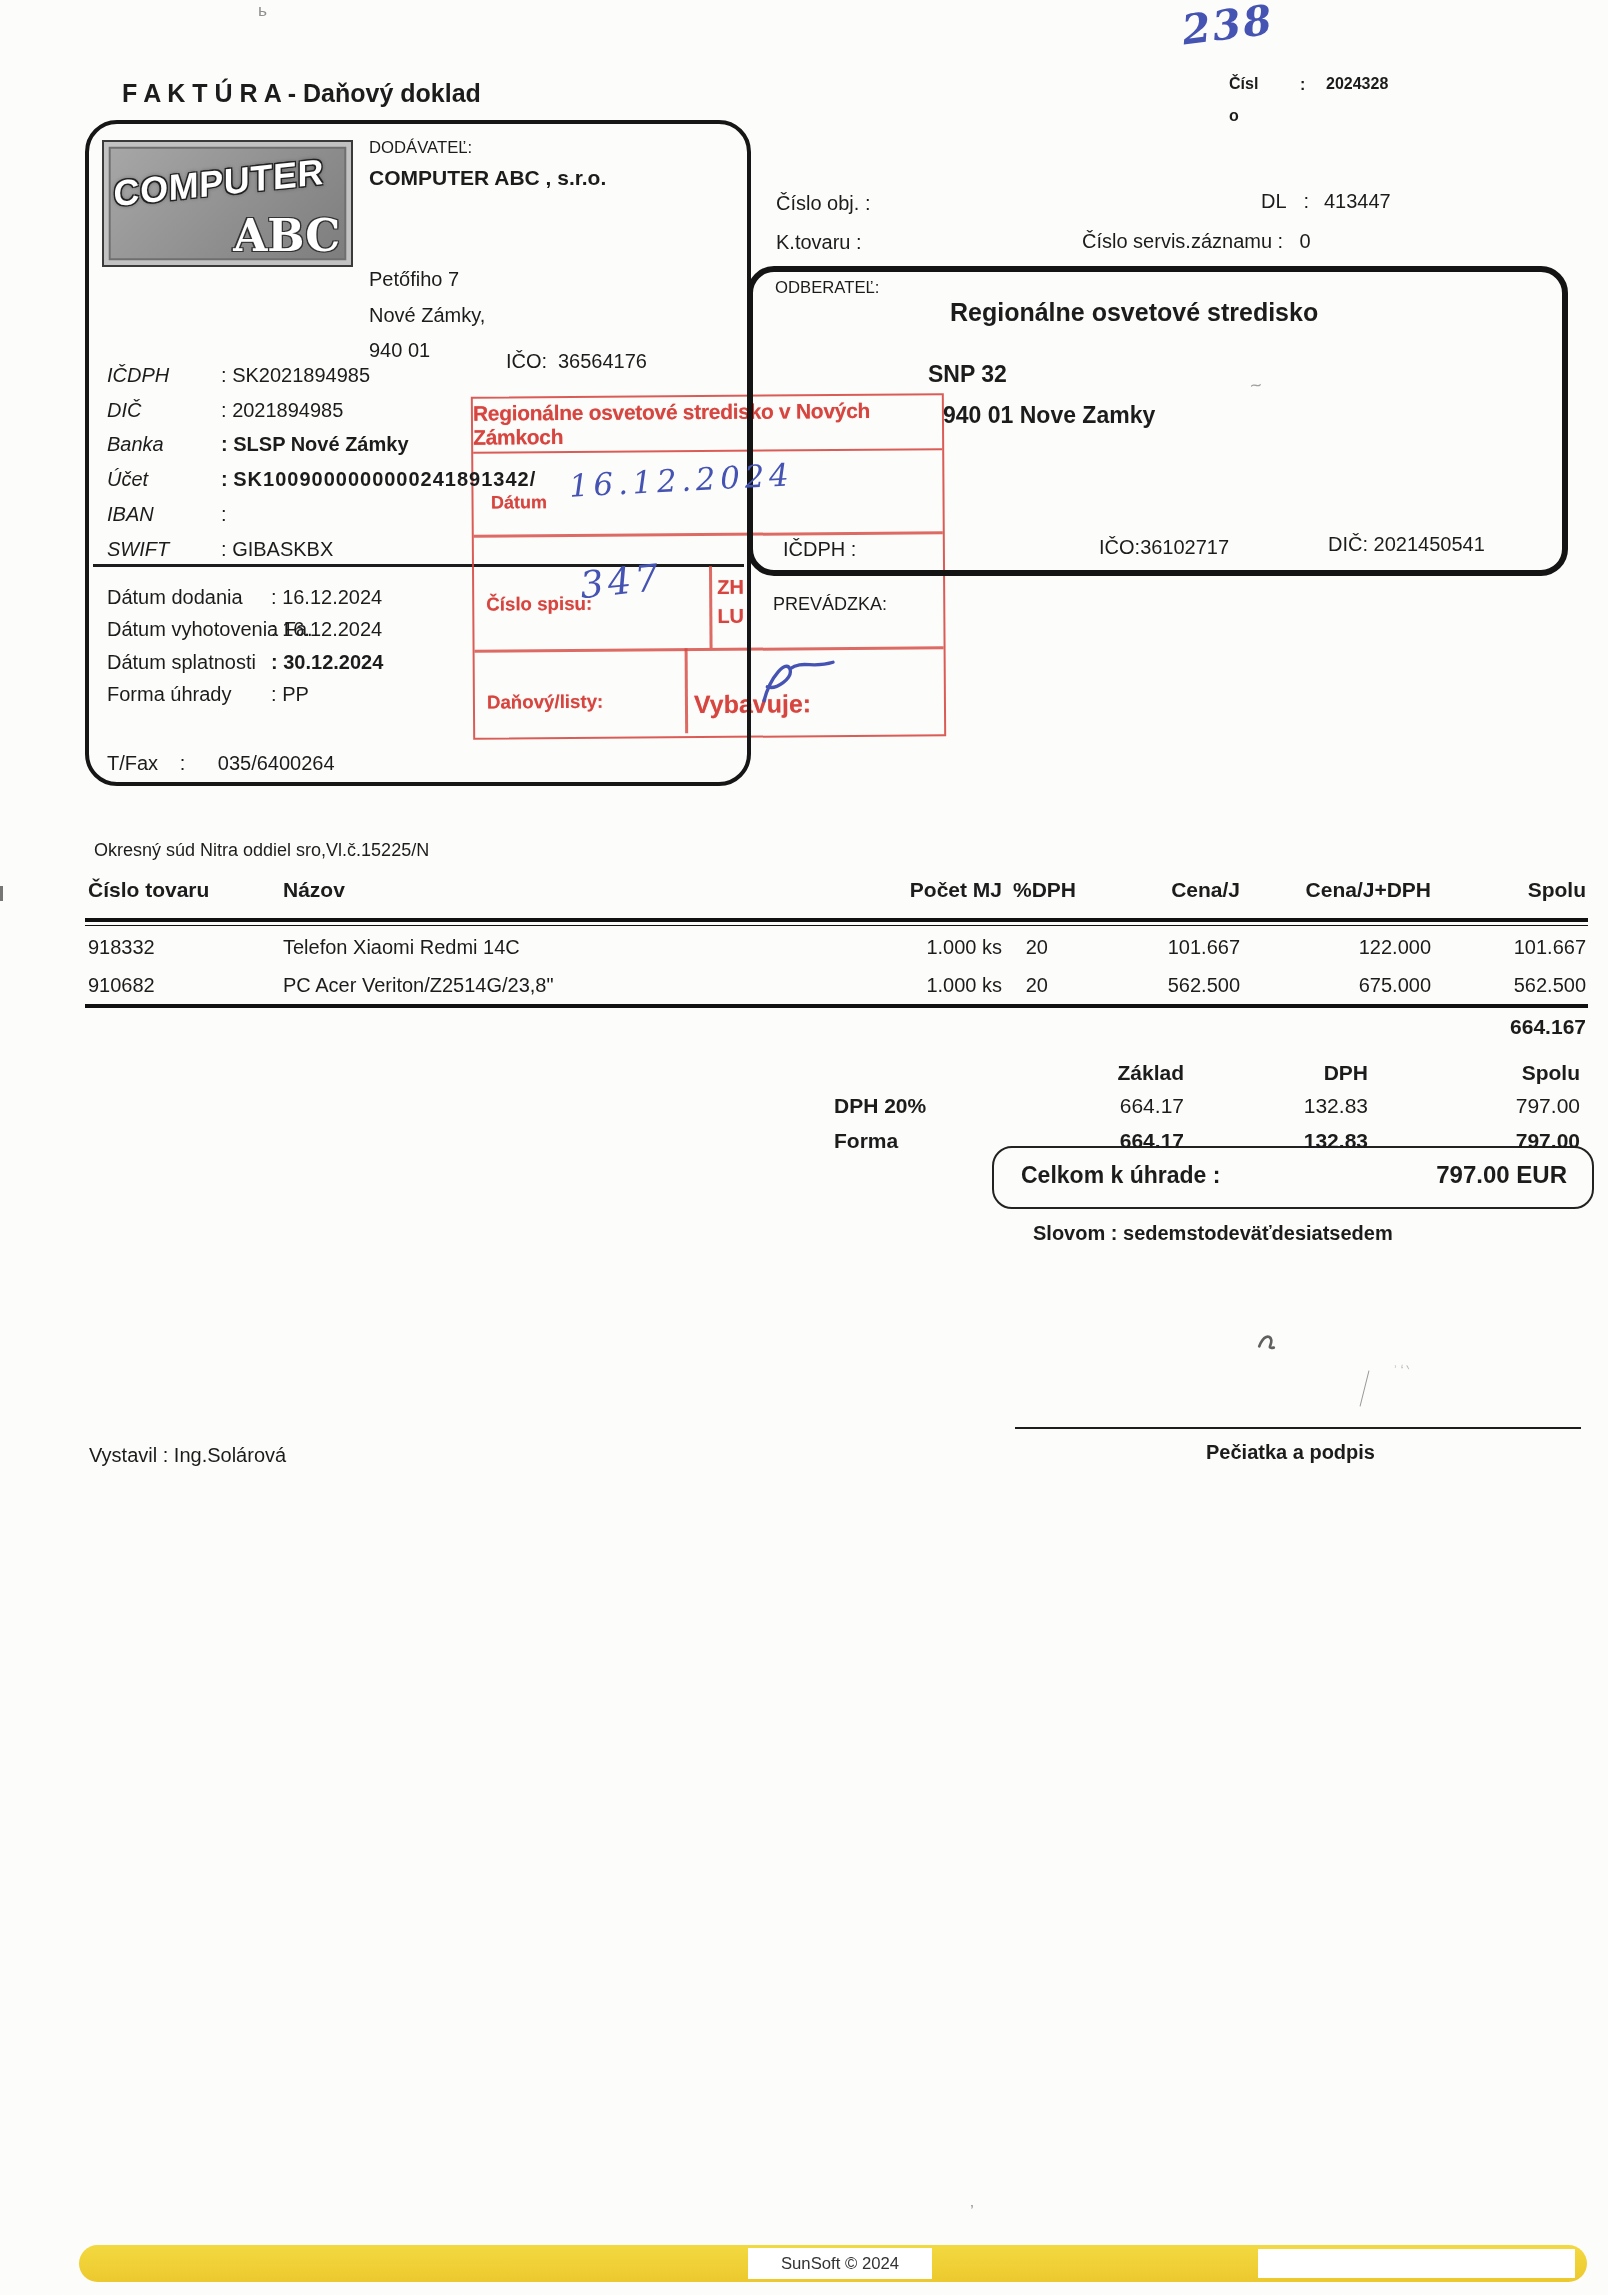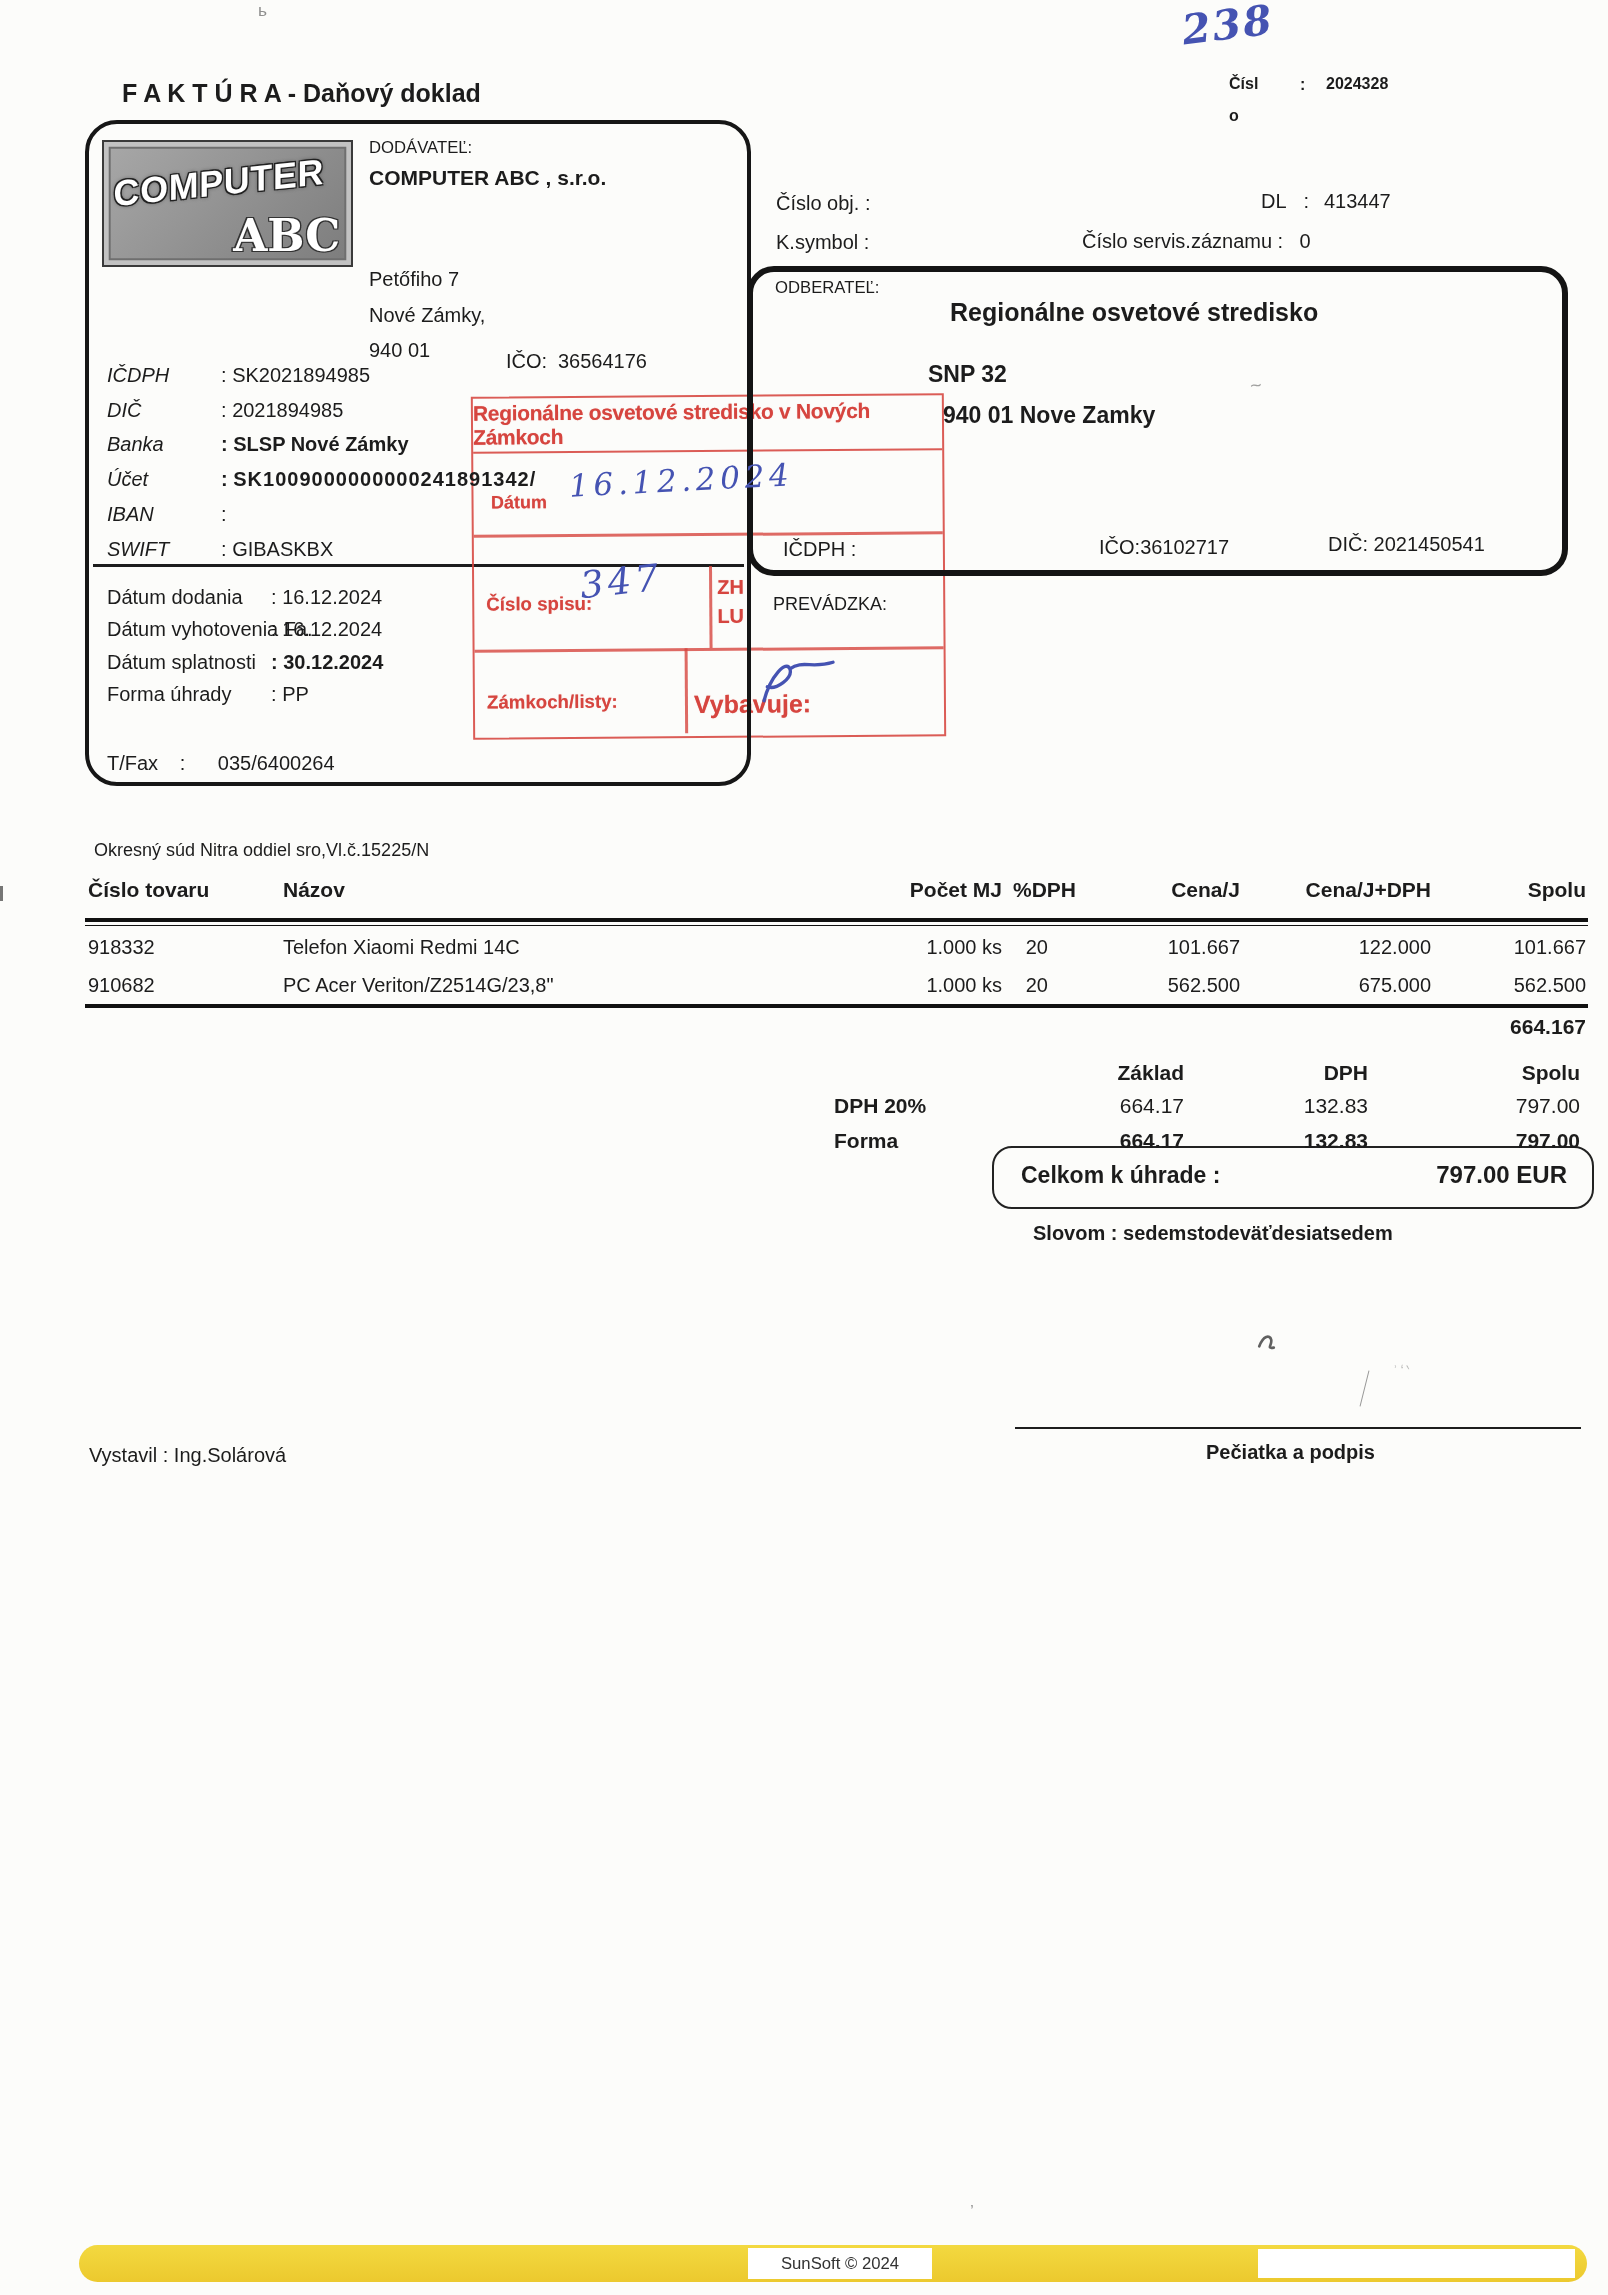--- a/index.html
+++ b/index.html
@@ -117,21 +117,21 @@
     <span style="margin-left:16px;">:</span>
     <span style="margin-left:27px;">035/6400264</span>
   </div>
 
   <div class="abs t30 txt" style="left:776px;top:192px;">Číslo obj. :</div>
   <div class="abs t30 txt" style="left:1261px;top:190px;">
     <span>DL</span>
     <span style="margin-left:12px;">:</span>
     <span style="margin-left:9.4px;">413447</span>
   </div>
-  <div class="abs t30 txt" style="left:776px;top:231px;">K.symbol :</div>
+  <div class="abs t30 txt" style="left:776px;top:231px;">K.tovaru :</div>
   <div class="abs t30 txt" style="left:1082px;top:230px;">
     <span>Číslo servis.záznamu :</span>
     <span style="margin-left:10.7px;">0</span>
   </div>
 
   <div class="box custbox" style="left:747px;top:266px;width:809px;height:298px;"></div>
   <div class="abs t25 txt" style="left:775px;top:278px;">ODBERATEĽ:</div>
   <div class="abs b t37 txt" style="left:928px;top:298px;">Regionálne osvetové stredisko</div>
   <div class="abs b t34 txt" style="left:928px;top:361px;">SNP 32</div>
   <div class="abs b t34 txt" style="left:943px;top:402px;z-index:8;">940 01 Nove Zamky</div>
@@ -149,21 +149,21 @@
   <div class="stamp">
     <div class="stitle">Regionálne osvetové stredisko v Nových Zámkoch</div>
     <div class="sline" style="left:0;top:136px;width:100%;height:2.7px;"></div>
     <div class="sline" style="left:0;top:251px;width:100%;height:2.7px;"></div>
     <div class="sline" style="left:235px;top:169px;width:2.7px;height:82px;"></div>
     <div class="sline" style="left:210px;top:251px;width:2.7px;height:85px;"></div>
     <div class="slabel" style="left:17.4px;top:94px;font-size:18px;">Dátum</div>
     <div class="slabel" style="left:12px;top:195px;font-size:18.7px;">Číslo spisu:</div>
     <div class="slabel" style="left:243px;top:179px;font-size:20px;">ZH</div>
     <div class="slabel" style="left:243px;top:208px;font-size:20px;">LU</div>
-    <div class="slabel" style="left:12px;top:293px;font-size:18.7px;">Zámkoch/listy:</div>
+    <div class="slabel" style="left:12px;top:293px;font-size:18.7px;">Daňový/listy:</div>
     <div class="slabel" style="left:219px;top:293px;font-size:25px;">Vybavuje:</div>
   </div>
 
   <div class="abs hw" style="left:569px;top:462px;font-size:31px;letter-spacing:4.7px;transform:rotate(-3deg);">16.12.2024</div>
   <div class="abs hw" style="left:580px;top:560px;font-size:37px;letter-spacing:4px;transform:rotate(-6deg);">347</div>
   <svg class="abs" style="left:745px;top:649px;z-index:8;" width="107" height="69" viewBox="0 0 160 104">
     <path d="M28 78 C38 40 62 16 67 30 C72 44 46 62 33 57 M67 30 C86 16 100 30 132 20" fill="none" stroke="#4553b2" stroke-width="5" stroke-linecap="round"></path>
   </svg>
 
   <div class="abs t27 txt" style="left:94px;top:840px;">Okresný súd Nitra oddiel sro,Vl.č.15225/N</div>

